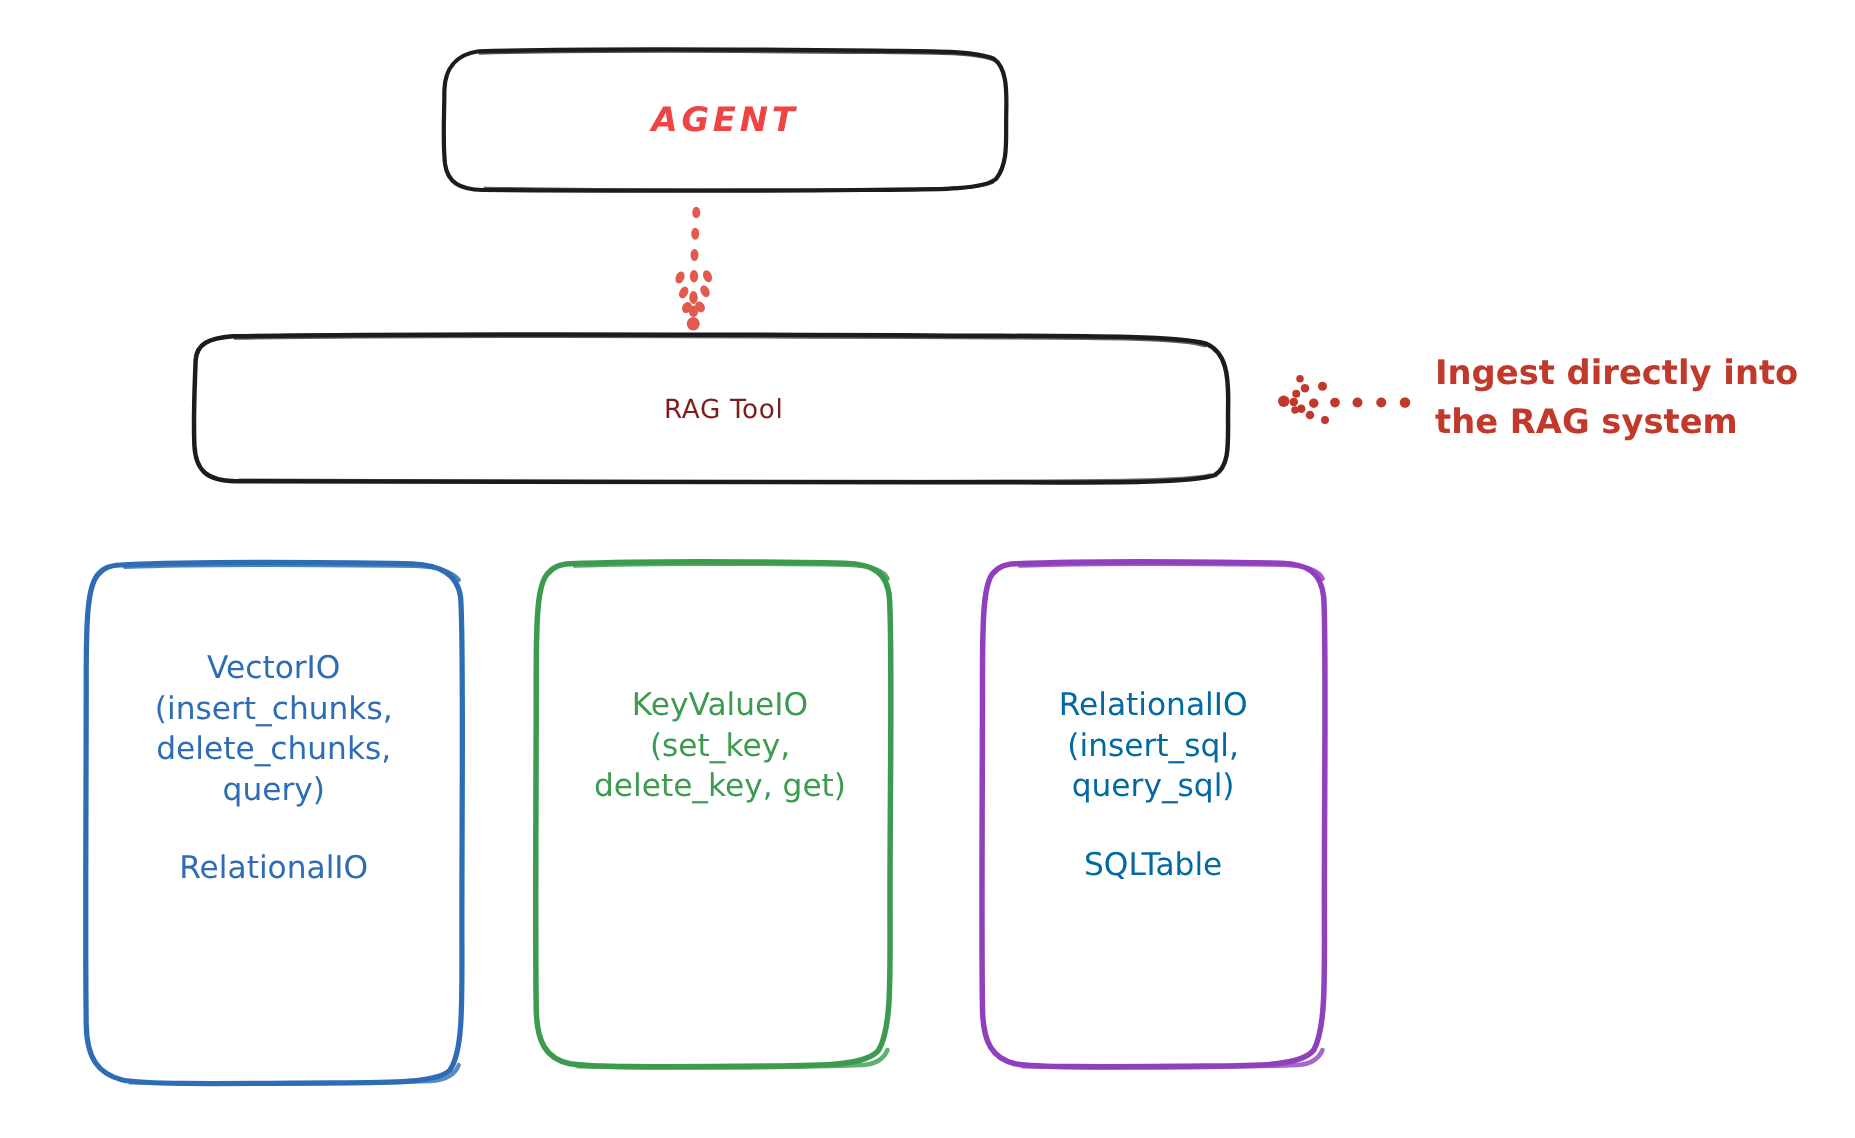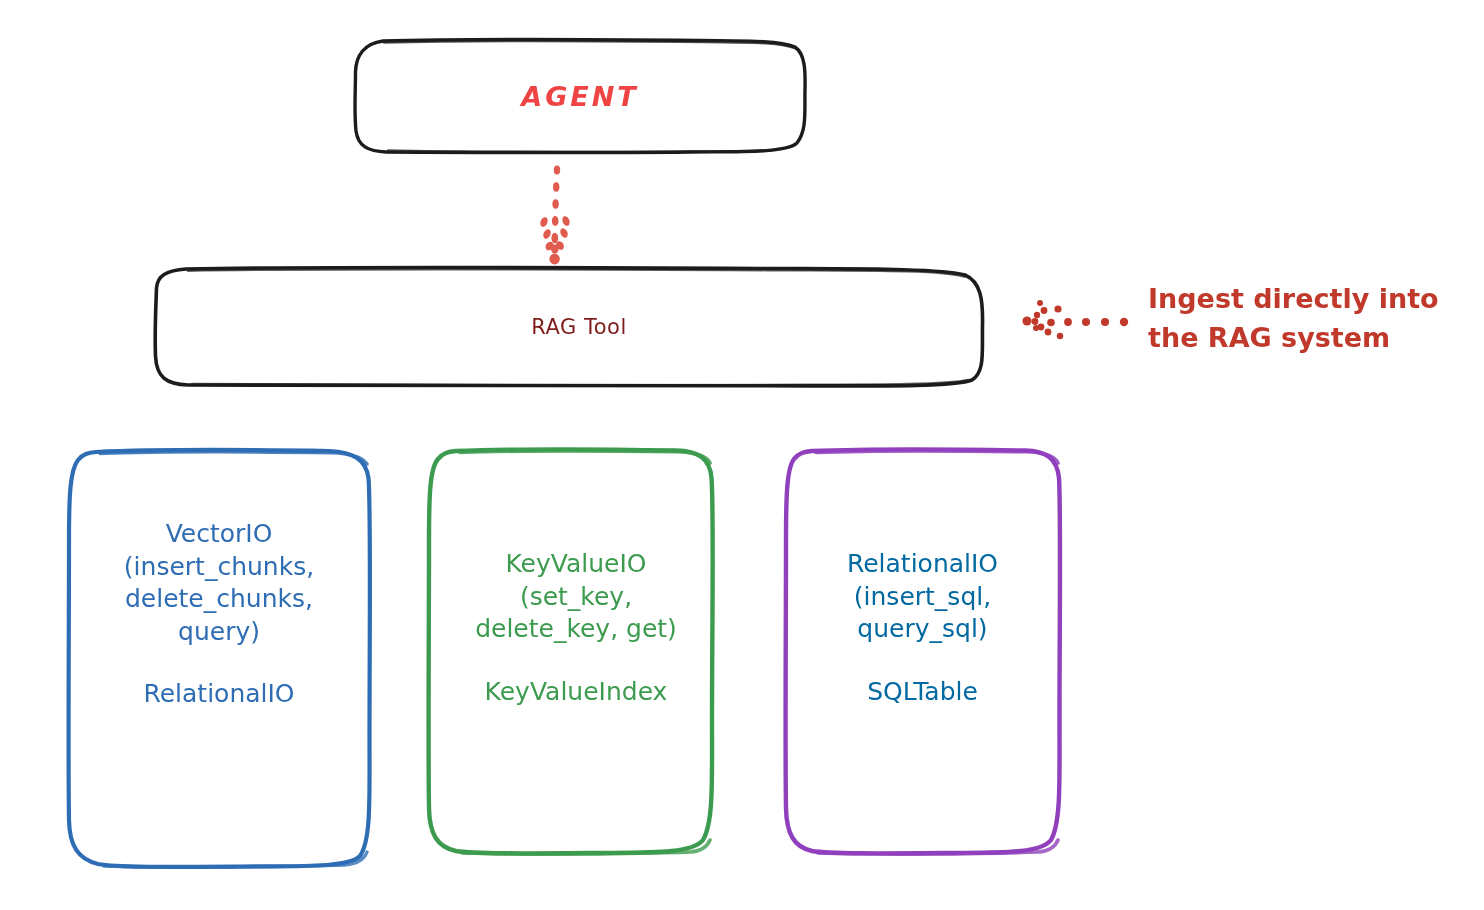--- a/index.html
+++ b/index.html
@@ -236,21 +236,20 @@
 (insert_chunks,
 delete_chunks,
 query)</div>
   <div class="index">RelationalIO</div>
 </div>
 
 <div class="card-text" id="keyvalue-text">
   <div class="api">KeyValueIO
 (set_key,
 delete_key, get)</div>
-  <div class="index">KeyValueIndex</div>
 </div>
 
 <div class="card-text" id="relational-text">
   <div class="api">RelationalIO
 (insert_sql,
 query_sql)</div>
   <div class="index">SQLTable</div>
 </div>
 
 <div id="annotation-text">Ingest directly into

